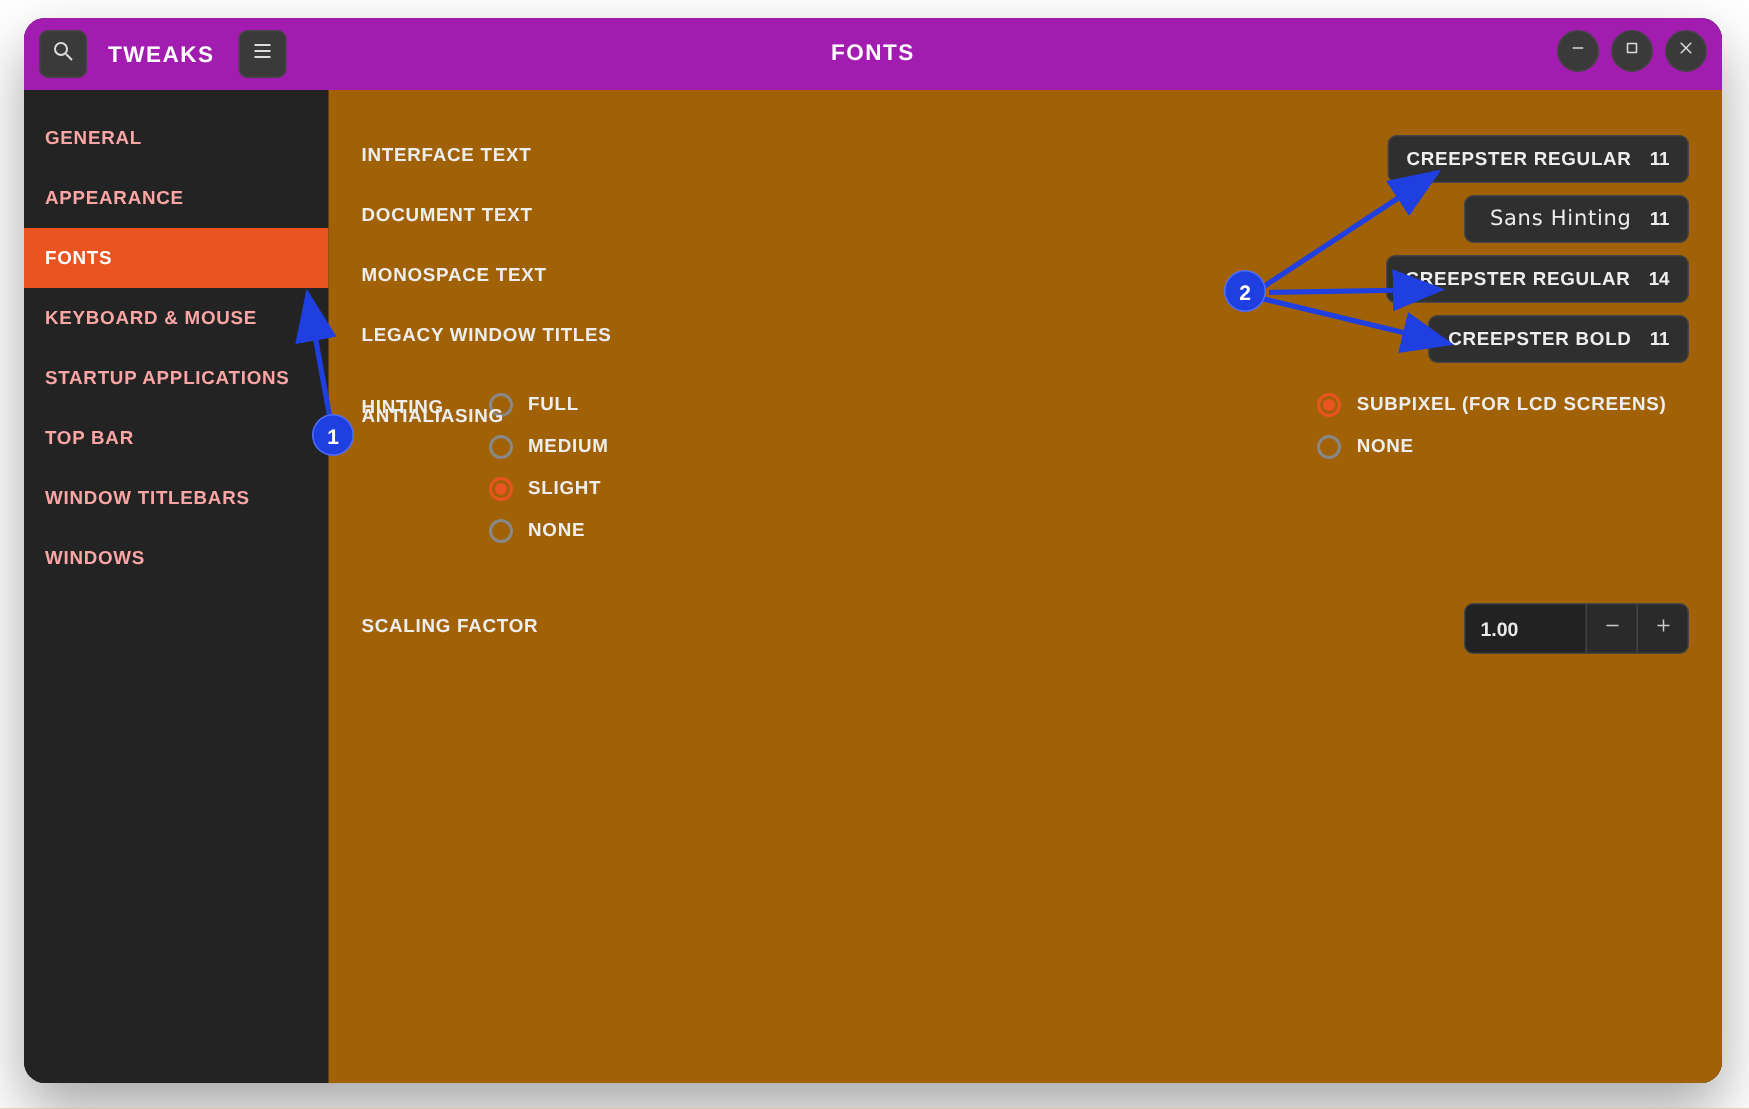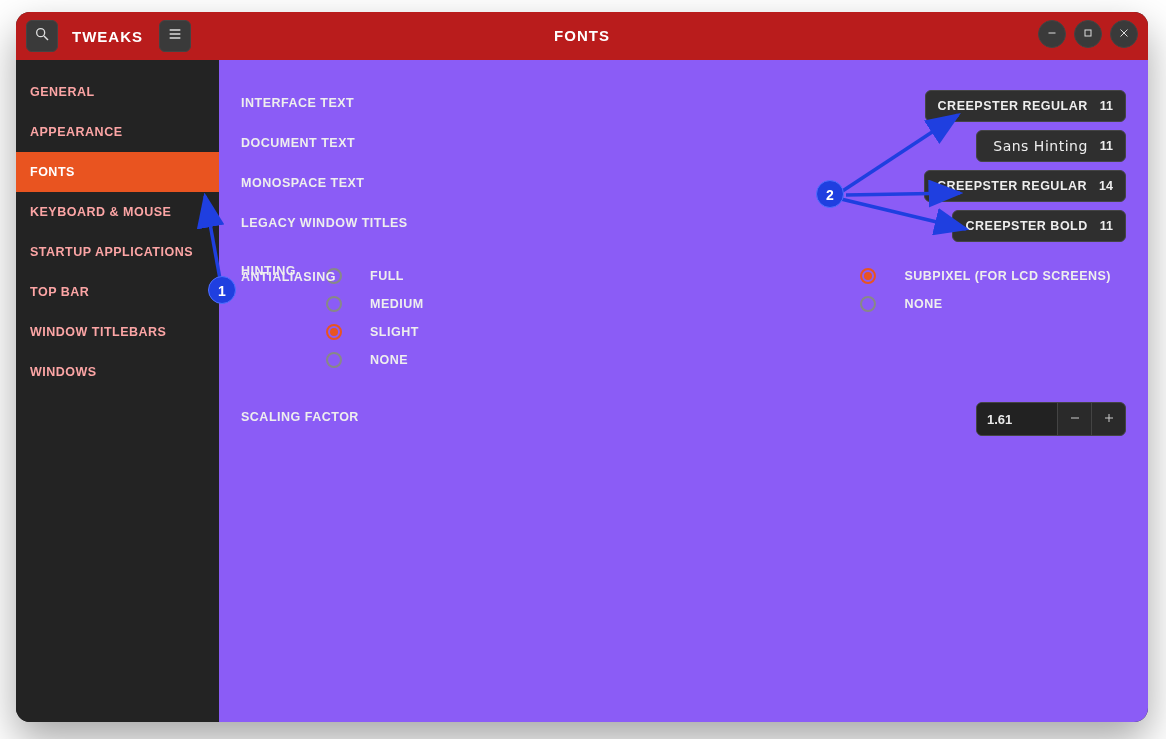--- a/index.html
+++ b/index.html
@@ -5,21 +5,21 @@
   * { box-sizing: border-box; margin: 0; padding: 0; }
   html, body { width: 1166px; height: 739px; background: #fff; font-family: "Impact","Arial Black","Arial Narrow",sans-serif; }
   .stage { width: 1166px; height: 739px; position: relative; }
   .window {
     position: absolute; left: 16px; top: 12px; width: 1132px; height: 710px;
     background: #1e1e1e; border-radius: 14px; overflow: hidden;
     box-shadow: 0 18px 40px rgba(0,0,0,.35);
     color: #e9e9e9;
   }
   .titlebar {
-    height: 48px; background: #b91c1c; display: flex; align-items: center;
+    height: 48px; background: #a21caf; display: flex; align-items: center;
     padding: 16px 10px; gap: 10px; position: relative;
   }
   .tb-left { display: flex; align-items: center; gap: 10px; }
   .sq-btn {
     width: 32px; height: 32px; border-radius: 6px; background: #3a3a3a;
     display: inline-flex; align-items: center; justify-content: center;
     border: 1px solid #444; cursor: pointer;
   }
   .sq-btn svg { width: 16px; height: 16px; fill: none; stroke: #ddd; stroke-width: 2; }
   .app-title { font-weight: 900; letter-spacing: 1px; font-size: 15px; color: #fff; margin-left: 4px; text-transform: uppercase; }
@@ -33,36 +33,36 @@
   }
   .win-btn svg { width: 12px; height: 12px; stroke: #ddd; fill: none; stroke-width: 2; }
   .body { display: flex; height: calc(100% - 48px); }
   .sidebar { width: 203px; background: #232323; padding-top: 12px; }
   .sb-item {
     height: 40px; display: flex; align-items: center; padding: 0 14px;
     font-weight: 900; font-size: 12.5px; letter-spacing: .5px; color: #fca5a5; cursor: pointer;
     text-transform: uppercase;
   }
   .sb-item.active { background: #e95420; color: #fff; }
-  .main { flex: 1; position: relative; padding: 28px 22px; background: #8b5cf6; }
+  .main { flex: 1; position: relative; padding: 28px 22px; background: #a16207; }
   .label { font-weight: 900; font-size: 12.5px; letter-spacing: .5px; color: #eee; text-transform: uppercase; }
   .row { position: relative; height: 40px; }
   .row .label { position: absolute; left: 0; top: 8px; }
   .font-sel {
     position: absolute; right: 0; top: 2px; height: 32px;
     display: flex; align-items: center; gap: 12px; padding: 0 12px;
     background: #2f2f2f; border: 1px solid #444; border-radius: 6px; cursor: pointer;
     min-width: 150px; justify-content: flex-end;
   }
   .font-sel .fname { font-weight: 900; font-size: 12.5px; letter-spacing: .5px; text-transform: uppercase; color:#eee; }
   .font-sel .fname.sans { font-family: "DejaVu Sans", Arial, sans-serif; font-weight: 400; text-transform: none; font-size: 14px; }
   .font-sel .fsize { font-weight: 900; font-size: 12.5px; color:#eee; }
   .radio-col { position: absolute; left: 85px; top: 0; }
   .radio-col.right { left: auto; right: 15px; }
-  .radio-row { display: flex; align-items: center; gap: 28px; height: 28px; cursor: pointer; }
+  .radio-row { display: flex; gap: 10px; height: 28px; cursor: pointer; }
   .radio {
     width: 16px; height: 16px; border-radius: 50%; border: 2px solid #888;
     display: inline-flex; align-items: center; justify-content: center; flex-shrink:0;
   }
   .radio.checked { border-color: #e95420; }
   .radio .dot { width: 8px; height: 8px; border-radius: 50%; background: #e95420; display: none; }
   .radio.checked .dot { display: block; }
   .anti-label { position:absolute; left: 612px; top: 0px; }
   .spin {
     position: absolute; right: 0; top: 0; height: 34px; display: flex; align-items: stretch;
@@ -222,21 +222,21 @@
             <div class="radio-row">
               <span class="radio"></span>
               <span class="label" style="position:static;">None</span>
             </div>
           </div>
         </div>
 
         <div class="row" style="margin-top:20px;">
           <span class="label">Scaling Factor</span>
           <div class="spin">
-            <div class="val">1.61</div>
+            <div class="val">1.00</div>
             <div class="pm">
               <span><svg viewBox="0 0 24 24">
                     <line x1="4" y1="12" x2="20" y2="12"></line>
                   </svg></span>
             </div>
             <div class="pm">
               <span><svg viewBox="0 0 24 24">
                     <line x1="4" y1="12" x2="20" y2="12"></line>
                     <line x1="12" y1="4" x2="12" y2="20"></line>
                   </svg></span>

